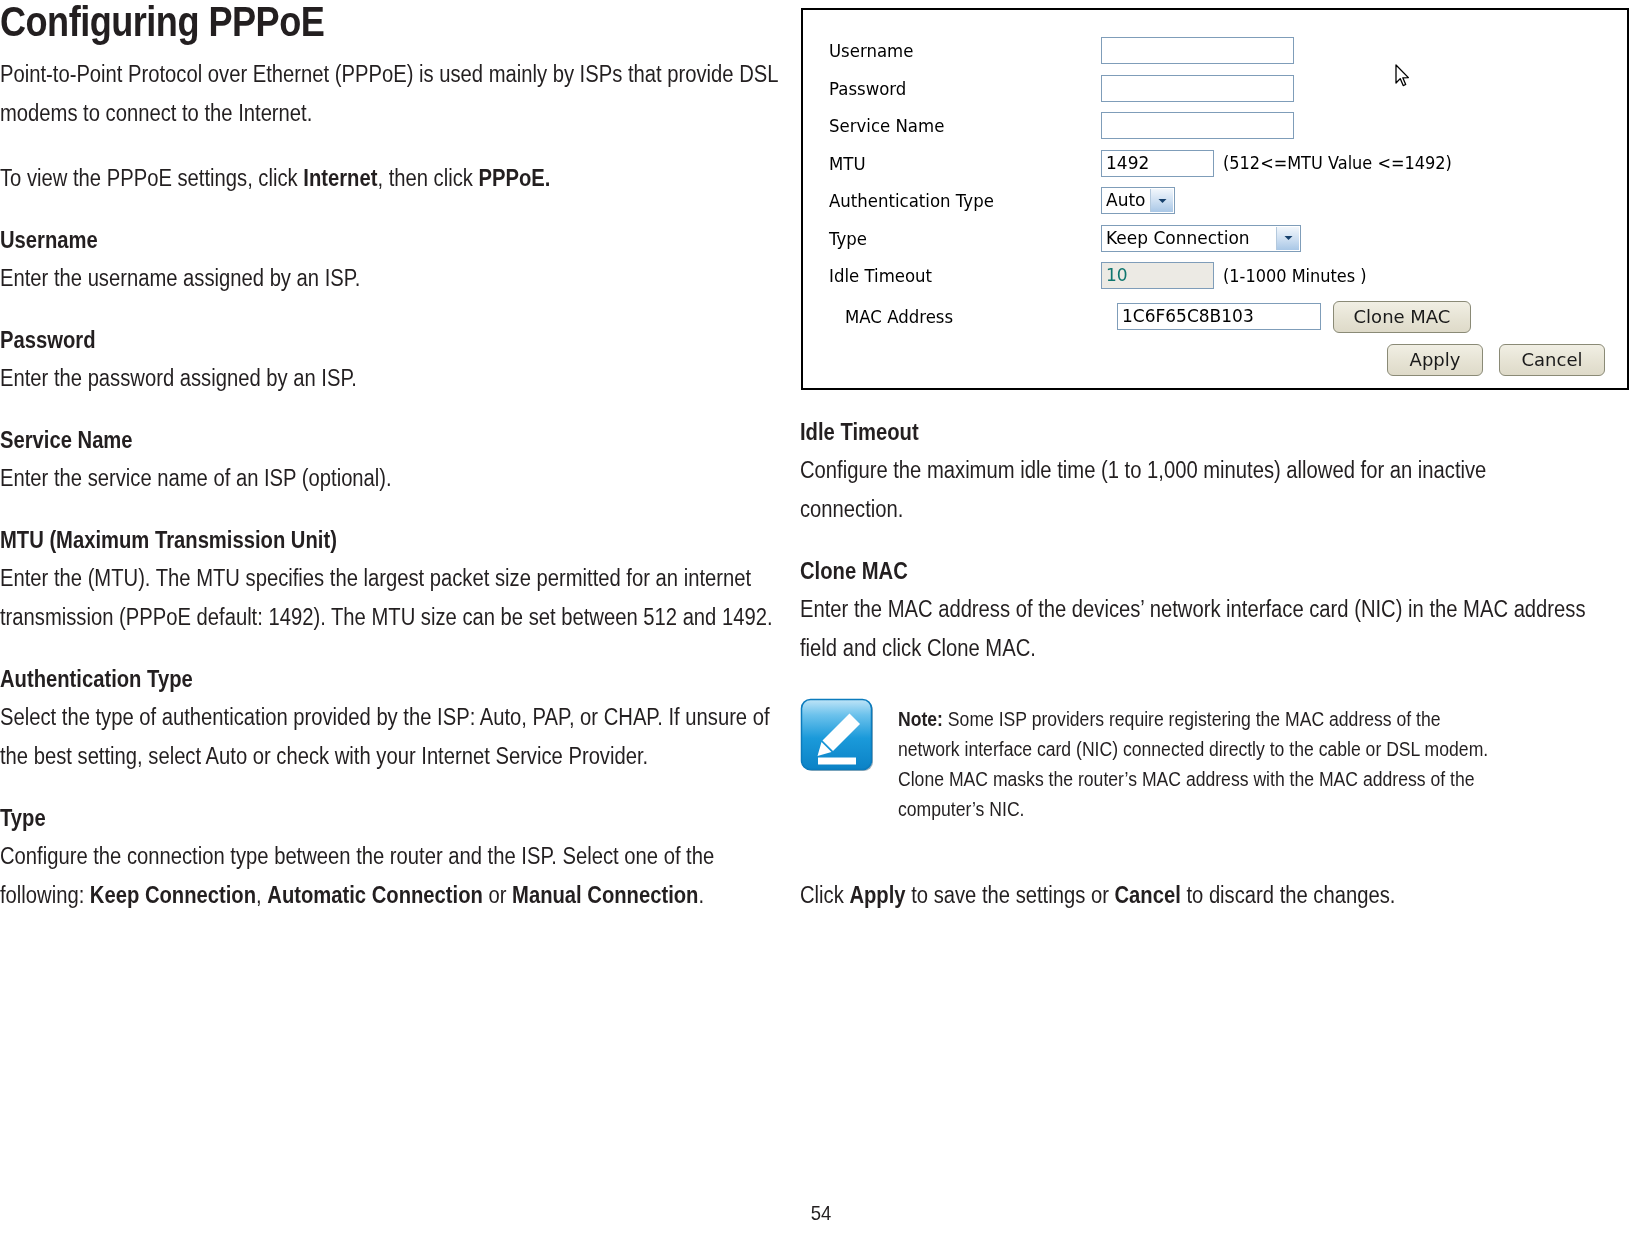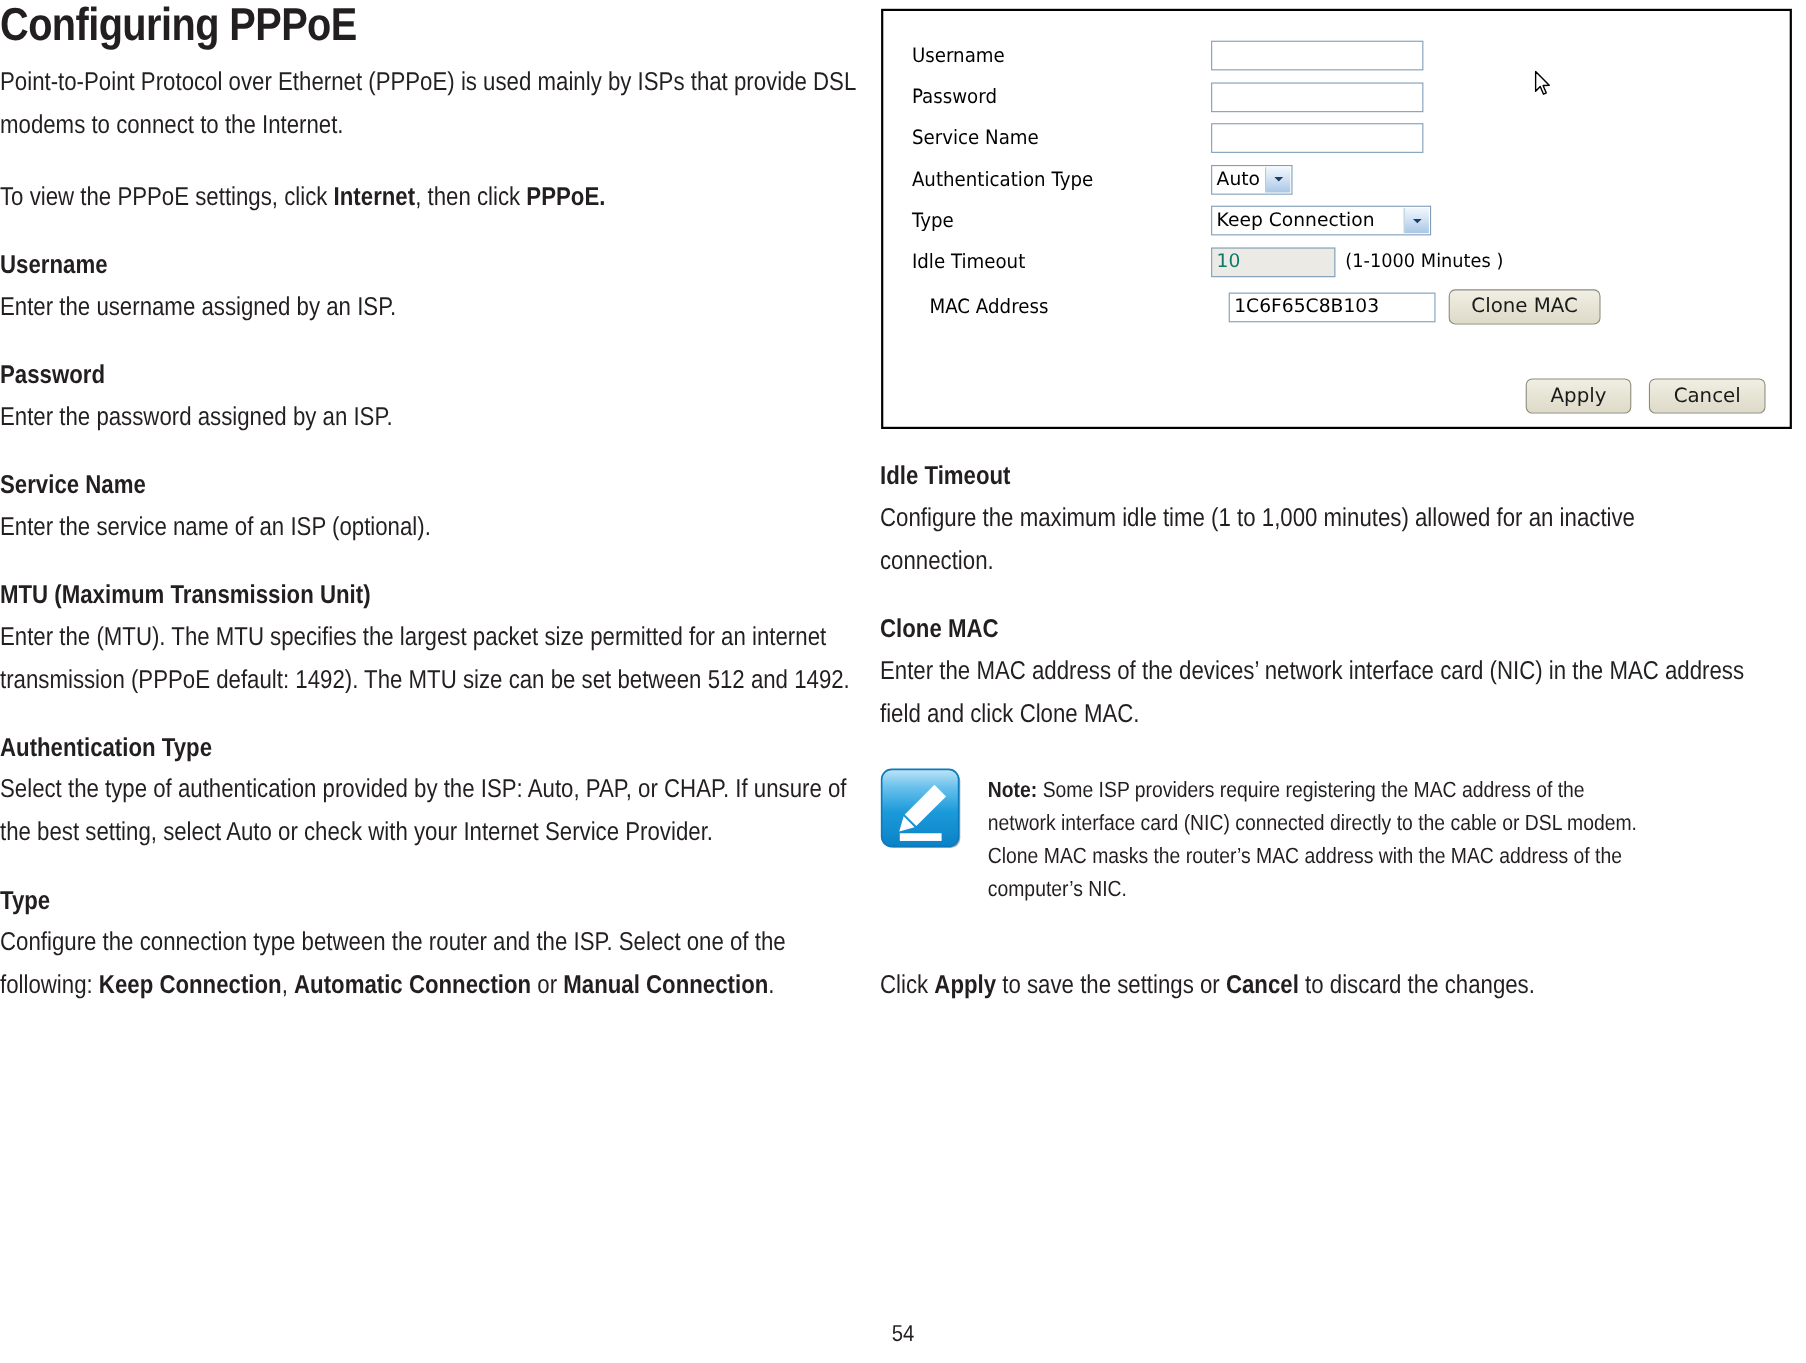--- a/index.html
+++ b/index.html
@@ -101,21 +101,21 @@
     background: #ffffff;
     font-size: 17px;
     font-family: "DejaVu Sans", sans-serif;
     color: #000000;
     padding: 0 4px;
     line-height: 25px;
     outline: none;
   }
   .ftext.w-long  { width: 193px; }
   .ftext.w-short { width: 113px; }
-  .ftext.w-mac   { width: 188px; }
+  .ftext.w-mac   { width: 204px; }
   .ftext.disabled {
     background: #eceae4;
     color: #0f766e;
   }
   .fhint {
     font-size: 17px;
     font-family: "DejaVu Sans", sans-serif;
     color: #000000;
     margin-left: 9px;
     white-space: nowrap;
@@ -262,20 +262,25 @@
       <div class="frow">
         <div class="flabel">Password</div>
         <div class="ftext w-long"></div>
       </div>
 
       <div class="frow">
         <div class="flabel">Service Name</div>
         <div class="ftext w-long"></div>
       </div>
 
+      <div class="frow">
+        <div class="flabel">MTU</div>
+        <div class="ftext w-short">1492</div>
+        <div class="fhint">(512&lt;=MTU Value &lt;=1492)</div>
+      </div>
 
       <div class="frow">
         <div class="flabel">Authentication Type</div>
         <div class="fselect w-auto"><span>Auto</span><span class="arrow">
               <svg width="9" height="6" viewBox="0 0 9 6">
                 <path d="M0.5 1 L4.5 5 L8.5 1 Z" fill="#16406c"></path>
               </svg>
             </span></div>
       </div>
 

